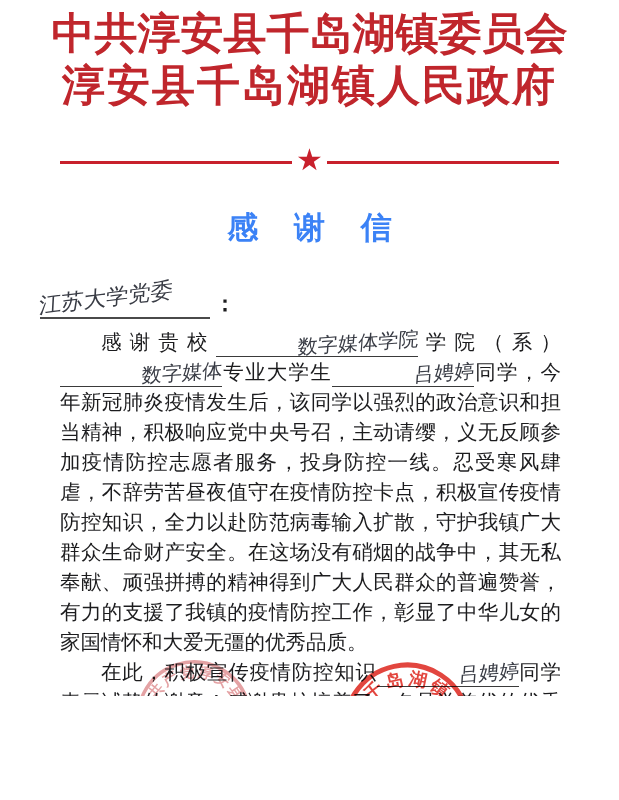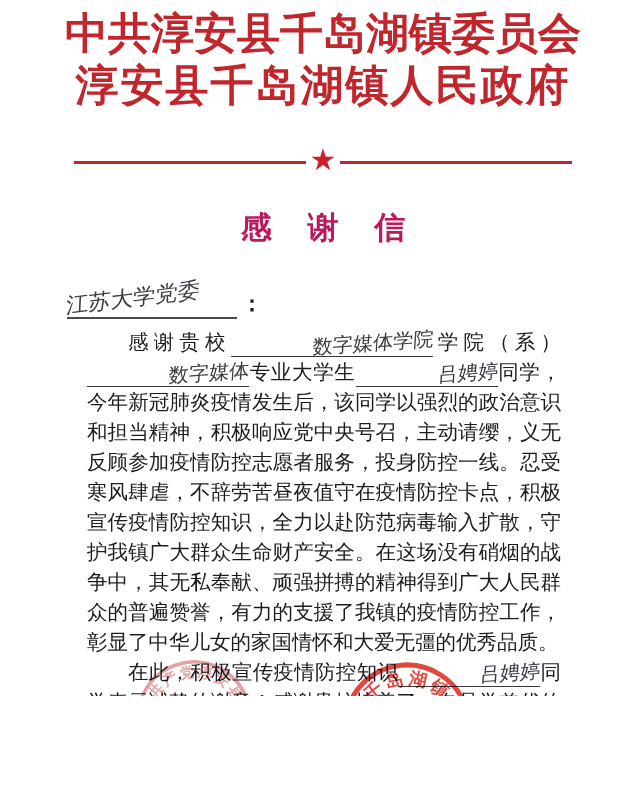--- a/index.html
+++ b/index.html
@@ -5,21 +5,20 @@
   * { margin:0; padding:0; box-sizing:border-box; }
   html,body { background:#ffffff; }
   .page {
     position:relative;
     width:619px; height:696px;
     margin:0 auto;
     background:#ffffff;
     overflow:hidden;
     font-family:"Liberation Serif", serif;
     color:#1c1c1e;
-    padding-left:27px;
   }
   
   .letterhead {
     padding-top:8px;
     text-align:center;
     color:#c0262c;
     font-weight:900;
     line-height:1.2;
   }
   .letterhead .org1 { font-size:43px; letter-spacing:0px; }
@@ -34,21 +33,21 @@
   .divider .star {
     color:#c8202c; font-size:30px; line-height:26px;
     font-family:"DejaVu Sans", sans-serif;
     transform:translateY(-2px);
   }
   
   .letter-title {
     margin-top:32px;
     text-align:center;
     font-size:31px; font-weight:700;
-    color:#be185d;
+    color:#3b82f6;
     letter-spacing:14px;
     text-indent:14px;
   }
   
   .recipient {
     margin:18px 0 0 40px;
     height:52px;
     display:flex; align-items:flex-end;
   }
   .recipient .line {

